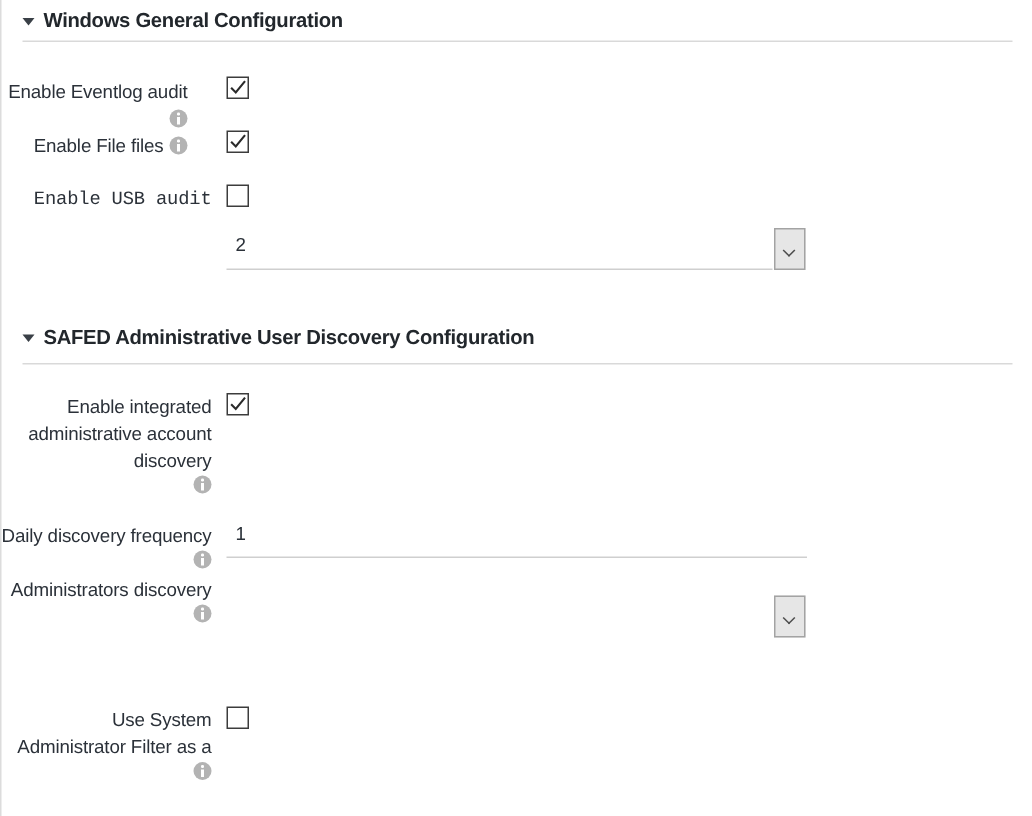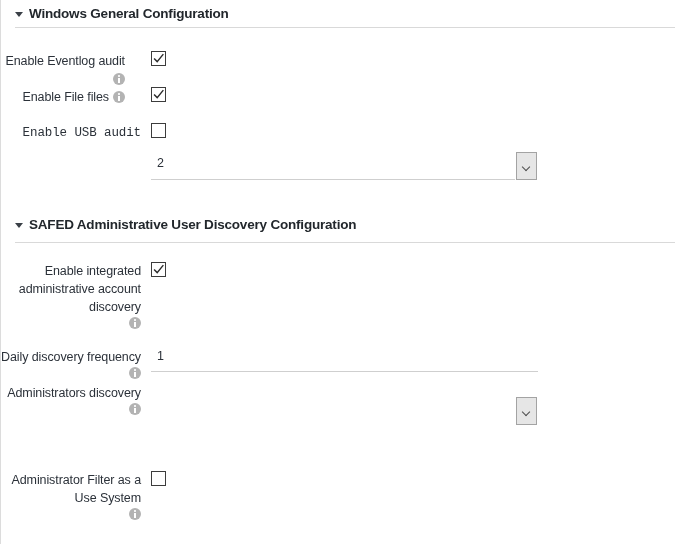--- a/index.html
+++ b/index.html
@@ -246,19 +246,19 @@
 
   <div class="row-label" style="left:0px; top:384px; width:140px;">
     <span class="label-line">Administrators discovery</span>
     <span class="info-row"><span class="info-icon block"></span></span>
   </div>
   <div class="select-button" style="left:515px; top:397px;">
     <span class="chev"></span>
   </div>
 
   <div class="row-label" style="left:0px; top:471px; width:140px;">
+    <span class="label-line">Use System</span>
     <span class="label-line">Administrator Filter as a</span>
-    <span class="label-line">Use System</span>
     <span class="info-row"><span class="info-icon block"></span></span>
   </div>
   <div class="checkbox" style="left:150px; top:471px;"></div>
 
 </div>
 
 </body></html>

